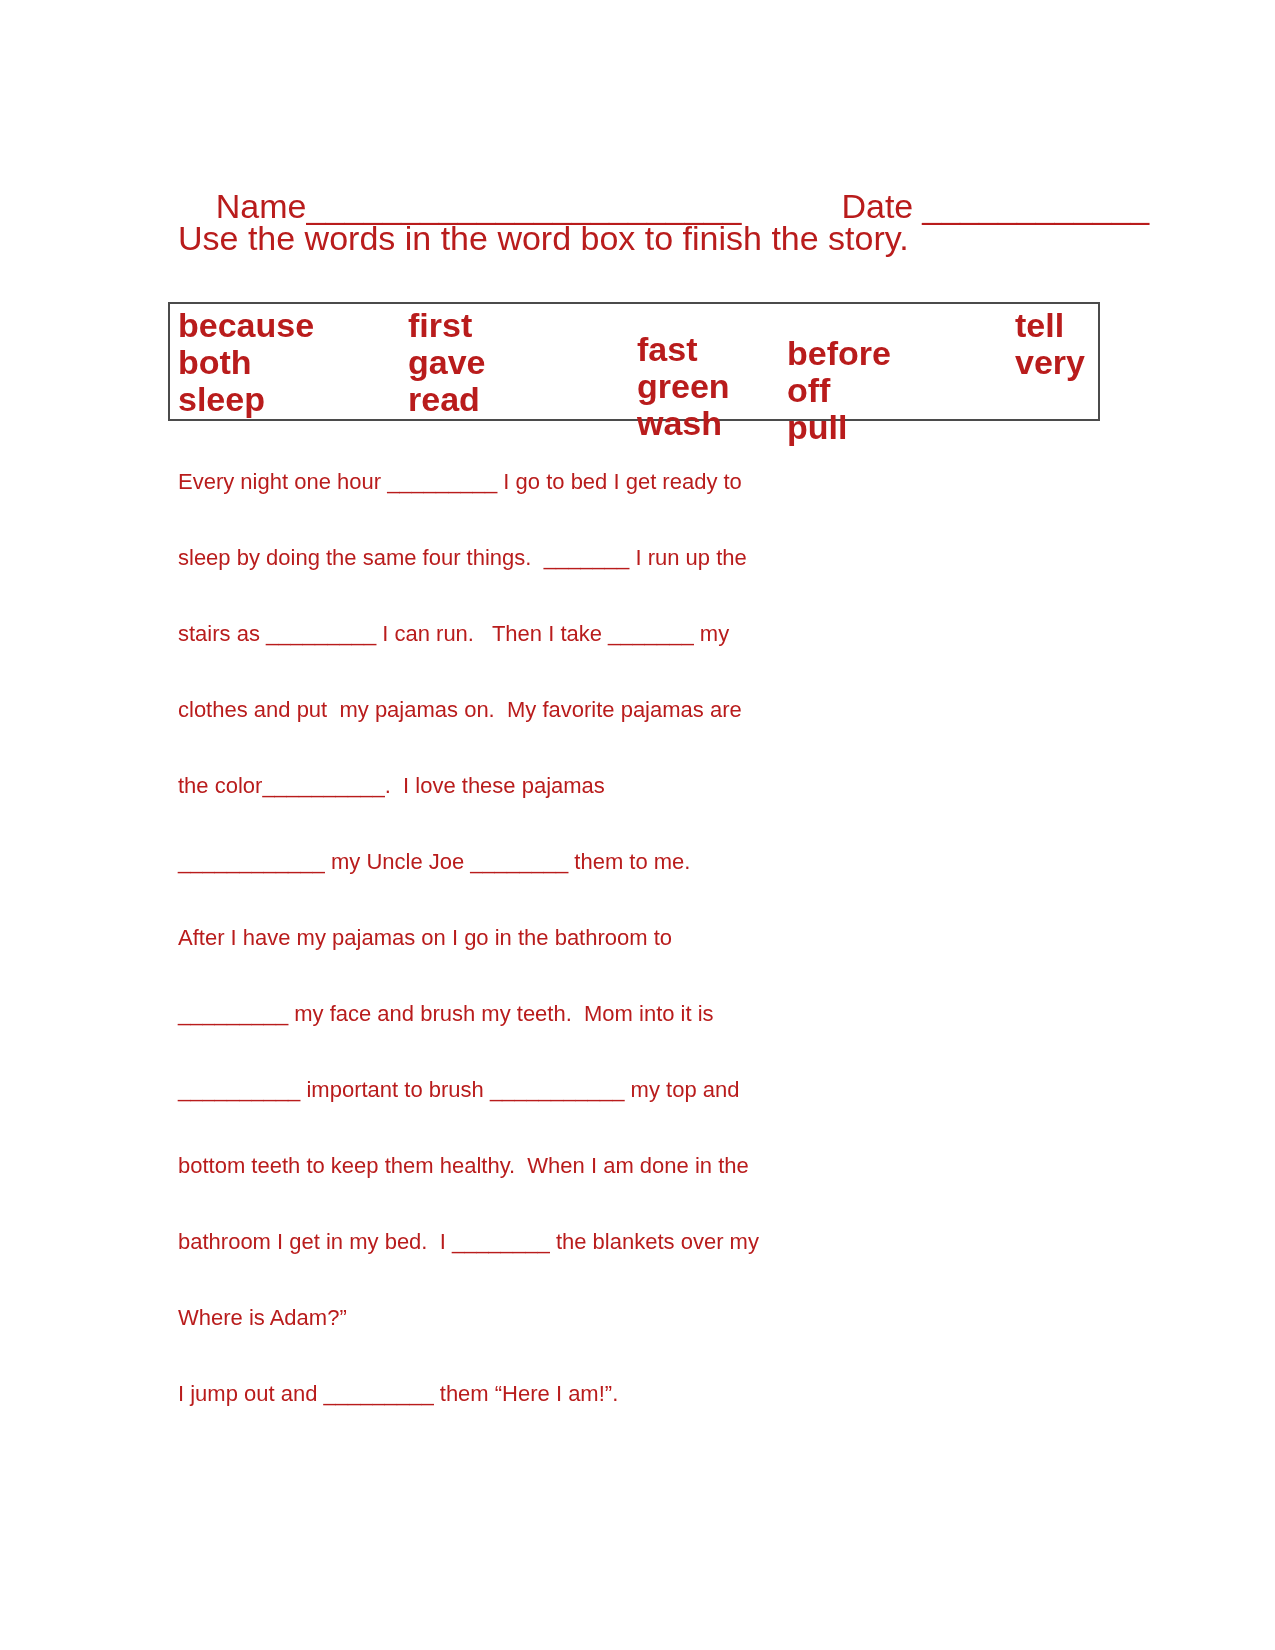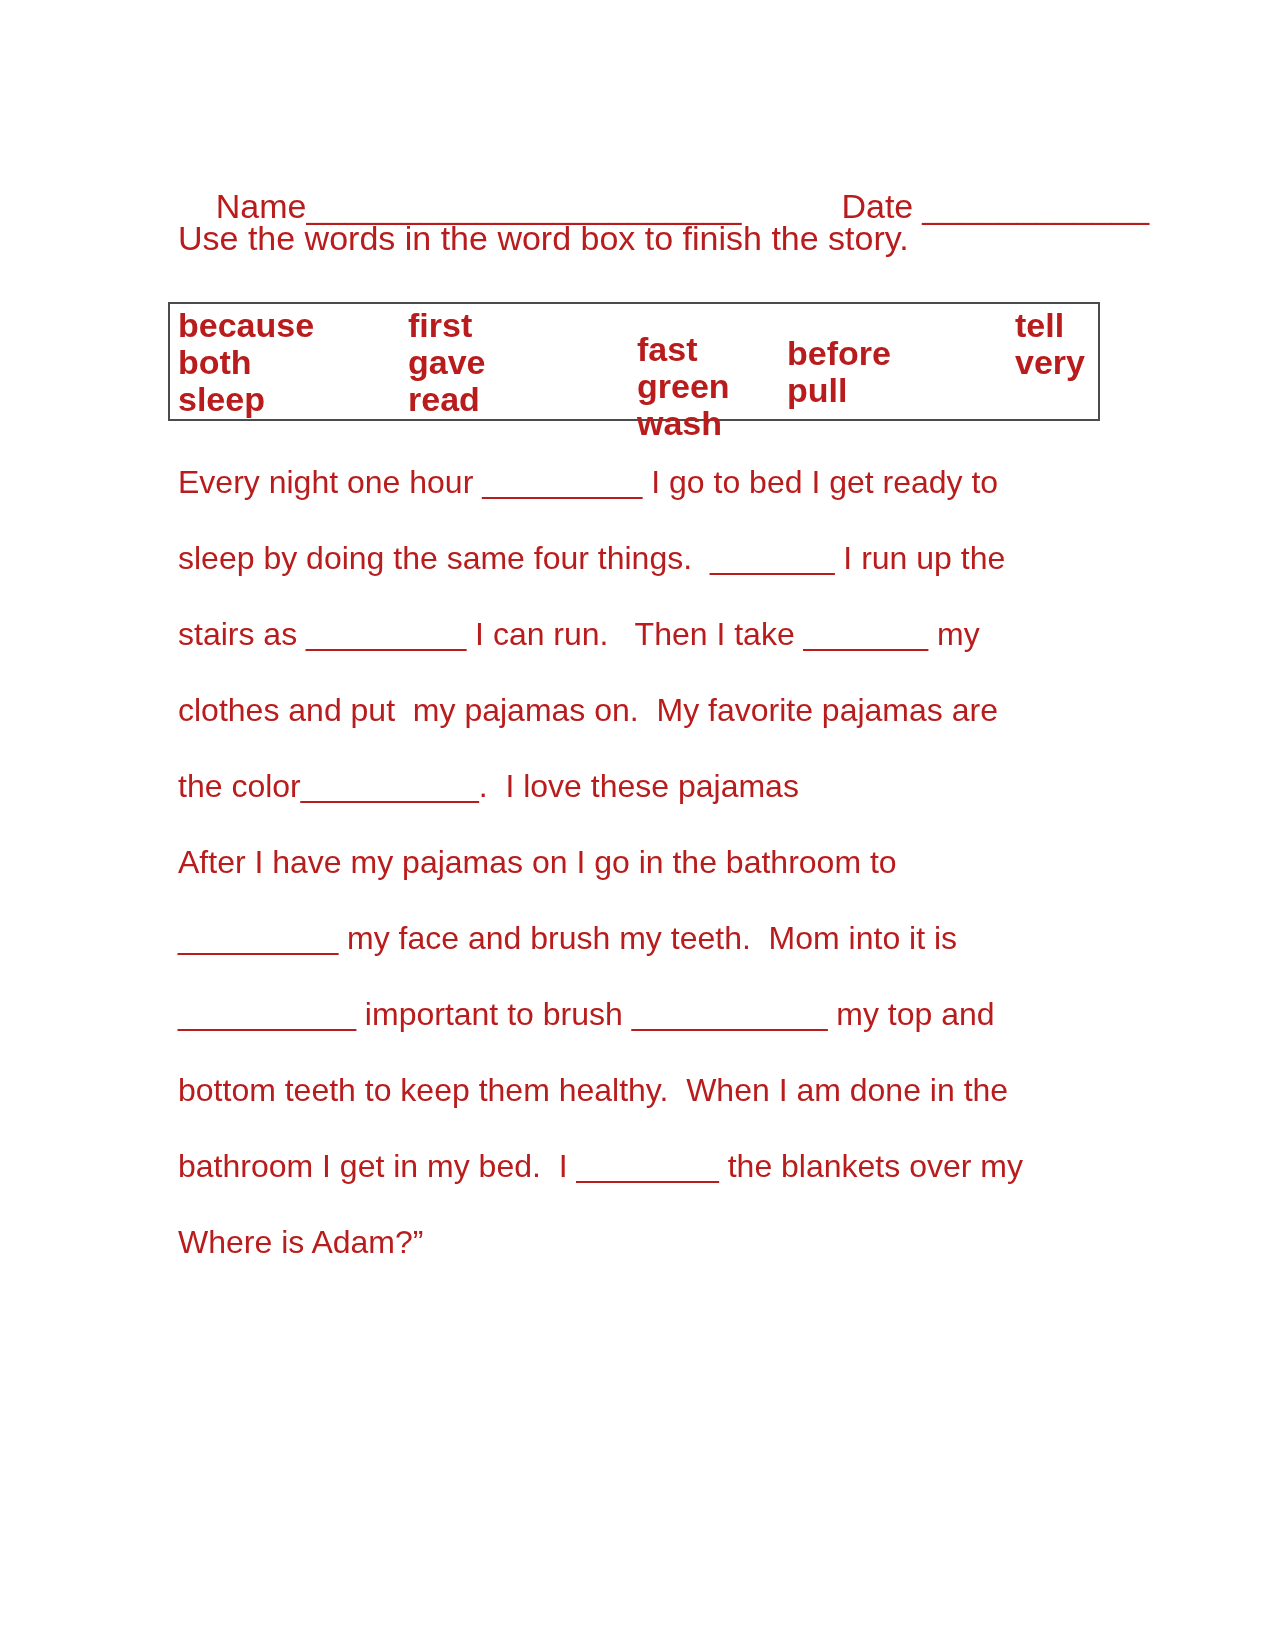--- a/index.html
+++ b/index.html
@@ -52,21 +52,21 @@
     font-weight: bold;
     line-height: 37px;
     white-space: pre;
   }
   
   .story {
     position: absolute;
     left: 178px;
     top: 444px;
     width: 935px;
-    font-size: 32px;
+    font-size: 22px;
   }
   .story-line {
     height: 76px;
     line-height: 76px;
     white-space: pre;
   }
 </style>
 </head>
 <body>
 
@@ -89,35 +89,38 @@
       <div class="word">gave</div>
       <div class="word">read</div>
     </div>
     <div class="word-col c3">
       <div class="word">fast</div>
       <div class="word">green</div>
       <div class="word">wash</div>
     </div>
     <div class="word-col c4">
       <div class="word">before</div>
+      <div class="word">off</div>
       <div class="word">pull</div>
     </div>
     <div class="word-col c5">
       <div class="word">tell</div>
       <div class="word">very</div>
     </div>
   </div>
 
   <div class="story">
     <div class="story-line">Every night one hour _________ I go to bed I get ready to</div>
     <div class="story-line">sleep by doing the same four things.  _______ I run up the</div>
     <div class="story-line">stairs as _________ I can run.   Then I take _______ my</div>
     <div class="story-line">clothes and put  my pajamas on.  My favorite pajamas are</div>
     <div class="story-line">the color__________.  I love these pajamas</div>
+    <div class="story-line">____________ my Uncle Joe ________ them to me.</div>
     <div class="story-line">After I have my pajamas on I go in the bathroom to</div>
     <div class="story-line">_________ my face and brush my teeth.  Mom into it is</div>
     <div class="story-line">__________ important to brush ___________ my top and</div>
     <div class="story-line">bottom teeth to keep them healthy.  When I am done in the</div>
     <div class="story-line">bathroom I get in my bed.  I ________ the blankets over my</div>
     <div class="story-line">Where is Adam?”</div>
+    <div class="story-line">I jump out and _________ them “Here I am!”.</div>
   </div>
 
 </div>
 
 </body></html>

